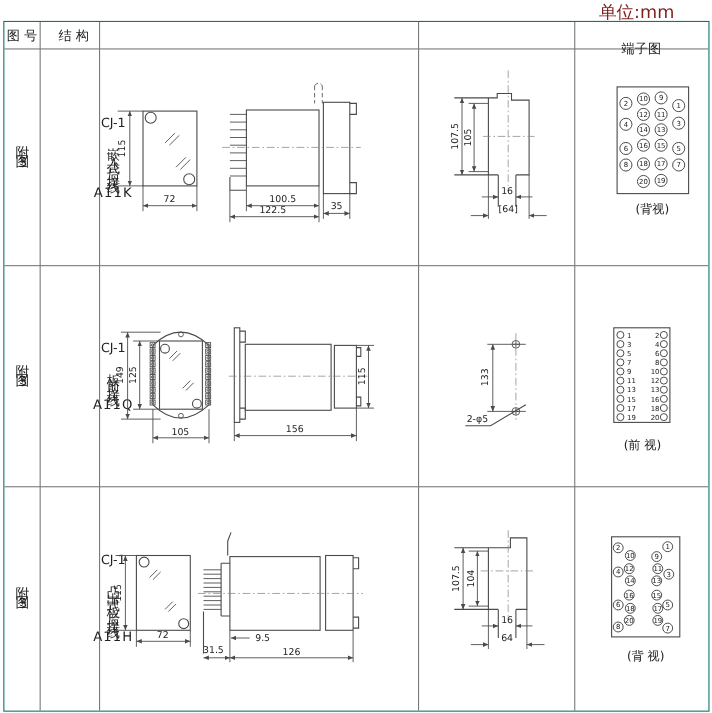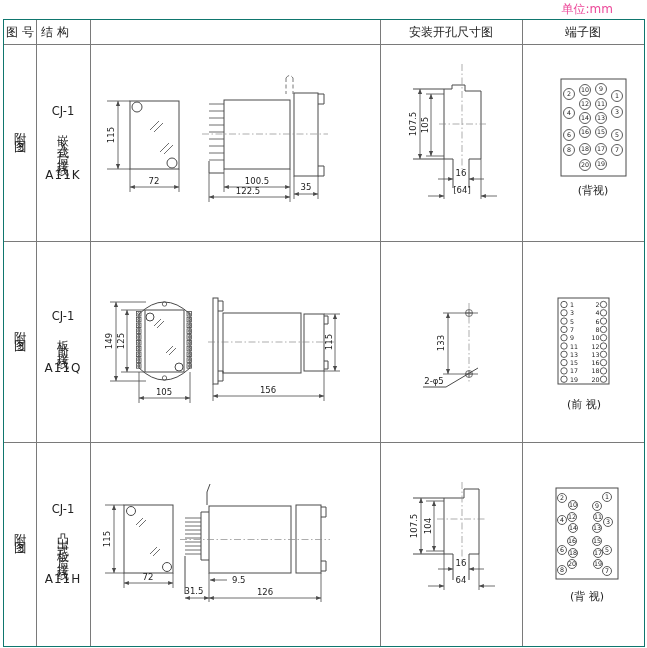--- a/index.html
+++ b/index.html
@@ -1,26 +1,26 @@
 <!DOCTYPE html>
 <html><head>
 <meta charset="utf-8">
 <style>
   html,body{margin:0;padding:0;background:#fff;}
   .canvas{position:relative;width:647px;height:648px;background:#fff;
           font-family:"DejaVu Sans","Liberation Sans",sans-serif;color:#222;overflow:hidden;}
-  .unit{position:absolute;top:1px;right:34px;font-size:12px;color:#ec4899;}
+  .unit{position:absolute;top:1px;right:34px;font-size:16px;color:#7f1d1d;}
   .tbl{position:absolute;left:3px;top:19px;width:640px;height:626px;border:1px solid #0f766e;}
   .vl{position:absolute;top:0;bottom:0;width:1px;background:#7a7a7a;}
   .hl{position:absolute;left:0;right:0;height:1px;background:#7a7a7a;}
   .cell{position:absolute;box-sizing:border-box;}
   .head{height:24px;line-height:24px;text-align:center;font-size:12px;color:#222;}
   .fig{display:flex;align-items:center;justify-content:center;}
   .vtxt{writing-mode:vertical-lr;text-orientation:upright;letter-spacing:9px;font-size:12.5px;line-height:1;}
-  .struct{display:flex;flex-direction:column;align-items:center;justify-content:center;gap:7px;}
+  .struct{display:flex;flex-direction:column;align-items:center;justify-content:center;gap:7px;margin-left:40px;}
   .model{font-size:11.5px;}
   .stype{writing-mode:vertical-lr;text-orientation:upright;letter-spacing:6px;font-size:12px;line-height:1;}
   .scode{font-size:12px;letter-spacing:1px;}
   .dwg{position:absolute;}
   .ln{fill:none;stroke:#4a4a4a;stroke-width:1;}
   .thin{fill:none;stroke:#4a4a4a;stroke-width:0.8;}
   .cl{fill:none;stroke:#8a8a8a;stroke-width:0.7;stroke-dasharray:7 2.5 1.5 2.5;}
   .dash{fill:none;stroke:#555;stroke-width:0.8;stroke-dasharray:4 2.5;}
   .dln{stroke:#4a4a4a;stroke-width:0.8;marker-start:url(#ar);marker-end:url(#ar);}
   .dle{stroke:#4a4a4a;stroke-width:0.8;marker-end:url(#ar);}
@@ -39,23 +39,22 @@
 
     <div class="vl" style="left:32px"></div>
     <div class="vl" style="left:86px"></div>
     <div class="vl" style="left:376px"></div>
     <div class="vl" style="left:518px"></div>
     <div class="hl" style="top:24px"></div>
     <div class="hl" style="top:221px"></div>
     <div class="hl" style="top:422px"></div>
 
     <div class="cell head" style="left:0;top:0;width:32px">图 号</div>
-    <div class="cell head" style="left:24px;top:0;width:54px">结 构</div>
-    <div class="cell head" style="left:376px;top:0;width:142px">安装开孔尺寸图</div>
-    <div class="cell head" style="left:518px;top:0;width:122px">端子图</div>
+    <div class="cell head" style="left:36px;top:0;width:54px">结 构</div>
+    <div class="cell head" style="left:518px;top:12px;width:122px">端子图</div>
 
     <div class="cell fig" style="left:0;top:24px;width:32px;height:197px">
         <span class="vtxt">附图3</span>
       </div>
     <div class="cell fig" style="left:0;top:221px;width:32px;height:201px">
         <span class="vtxt">附图3</span>
       </div>
     <div class="cell fig" style="left:0;top:422px;width:32px;height:204px">
         <span class="vtxt">附图3</span>
       </div>

